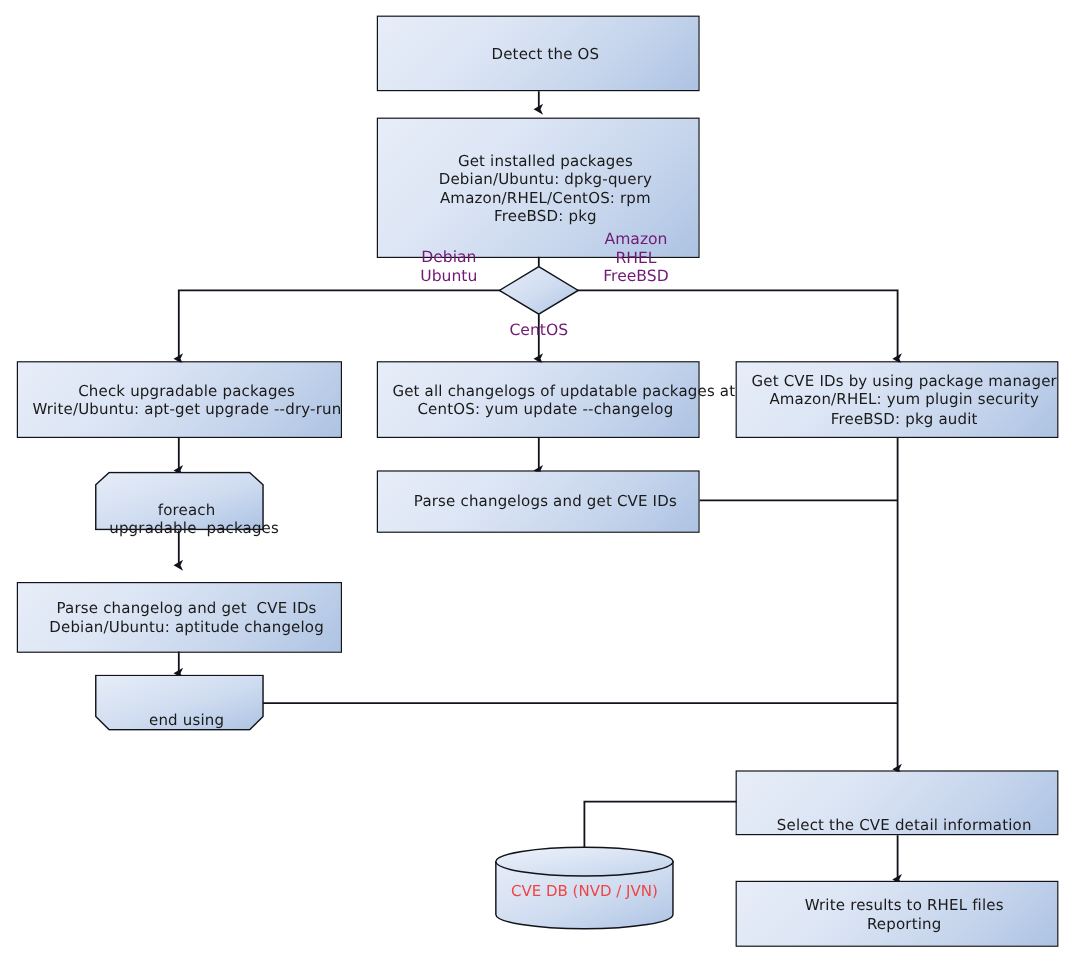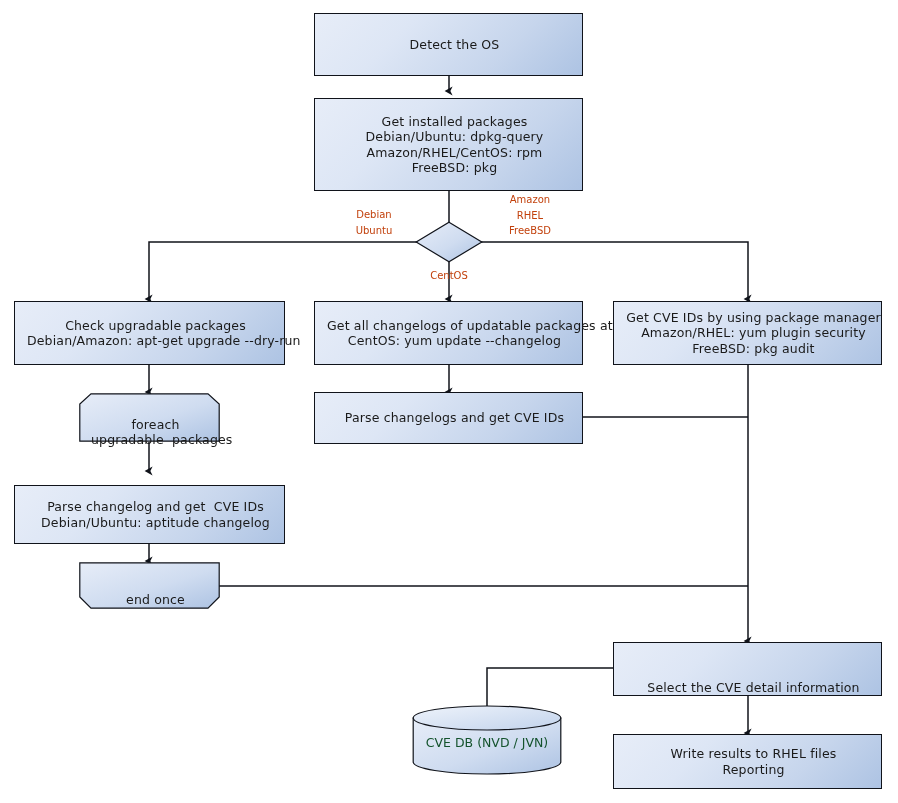--- a/index.html
+++ b/index.html
@@ -79,27 +79,27 @@
   
   .db-wrap {
     position: absolute;
   }
   .db-text {
     position: absolute;
     width: 100%;
     text-align: center;
     z-index: 2;
     font-size: 12.5px;
-    color: #14532d;
+    color: #ef4444;
   }
   .edge-label {
     position: absolute;
-    font-size: 10px;
+    font-size: 13px;
     line-height: 15.5px;
-    color: #c2410c;
+    color: #701a75;
     white-space: pre;
     text-align: center;
   }
 </style>
 </head>
 <body>
 
 <div id="canvas">
 
   <svg id="wires" viewBox="0 0 898 803" xmlns="http://www.w3.org/2000/svg">
@@ -137,21 +137,21 @@
       <path d="M614,668 L487,668 L487,707"></path>
 
       <path d="M748,696 L748,733" marker-end="url(#ah)"></path>
     </g>
   </svg>
 
   <div class="node box" style="left:314px; top:13px; width:269px; height:63px;">
     <span class="lbl">Detect the OS</span>
   </div>
 
-  <div class="node box" style="left:314px; top:98px; width:269px; height:93px;">
+  <div class="node box" style="left:314px; top:98px; width:269px; height:117px;">
     <span class="lbl">Get installed packages
 Debian/Ubuntu: dpkg-query
 Amazon/RHEL/CentOS: rpm
 FreeBSD: pkg</span>
   </div>
 
   <div class="diamond-wrap" style="left:415px; top:221px; width:68px; height:42px;">
     <svg class="diamond" viewBox="0 0 68 42" xmlns="http://www.w3.org/2000/svg">
       <defs>
         <linearGradient id="gdia" x1="0" y1="0" x2="1" y2="1">
@@ -168,21 +168,21 @@
 Ubuntu</div>
 
   <div class="edge-label" style="left:490px; top:192px; width:80px;">Amazon
 RHEL
 FreeBSD</div>
 
   <div class="edge-label" style="left:389px; top:268px; width:120px;">CentOS</div>
 
   <div class="node box" style="left:14px; top:301px; width:271px; height:64px;">
     <span class="lbl">Check upgradable packages
-Debian/Amazon: apt-get upgrade --dry-run</span>
+Write/Ubuntu: apt-get upgrade --dry-run</span>
   </div>
 
   <div class="node box" style="left:314px; top:301px; width:269px; height:64px;">
     <span class="lbl">Get all changelogs of updatable packages at once
 CentOS: yum update --changelog</span>
   </div>
 
   <div class="node box" style="left:613px; top:301px; width:269px; height:64px;">
     <span class="lbl">Get CVE IDs by using package manager
 Amazon/RHEL: yum plugin security
@@ -217,21 +217,21 @@
     <svg class="loop-shape" viewBox="0 0 141 47" preserveAspectRatio="none" xmlns="http://www.w3.org/2000/svg">
       <defs>
         <linearGradient id="gle" x1="0" y1="0" x2="1" y2="1">
           <stop offset="0%" stop-color="#e7edf8"></stop>
           <stop offset="55%" stop-color="#cfdcf0"></stop>
           <stop offset="100%" stop-color="#adc3e3"></stop>
         </linearGradient>
       </defs>
       <path d="M0.8,0.8 L140.2,0.8 L140.2,35 L129,46.2 L12,46.2 L0.8,35 Z" fill="url(#gle)" stroke="#10131a" stroke-width="1.2" vector-effect="non-scaling-stroke"></path>
     </svg>
-    <span class="lbl loop-text">end once</span>
+    <span class="lbl loop-text">end using</span>
   </div>
 
   <div class="node box" style="left:613px; top:642px; width:269px; height:54px;align-items:flex-end;">
     <span class="lbl">Select the CVE detail information</span>
   </div>
 
   <div class="db-wrap" style="left:412px; top:705px; width:150px; height:70px;">
     <svg width="150" height="70" viewBox="0 0 150 70" xmlns="http://www.w3.org/2000/svg">
       <defs>
         <linearGradient id="gdb" x1="0" y1="0" x2="1" y2="1">

